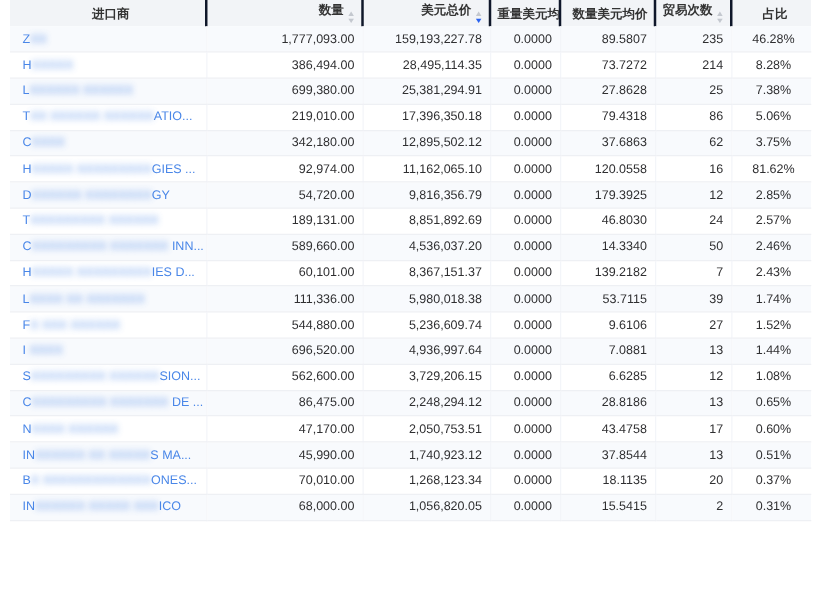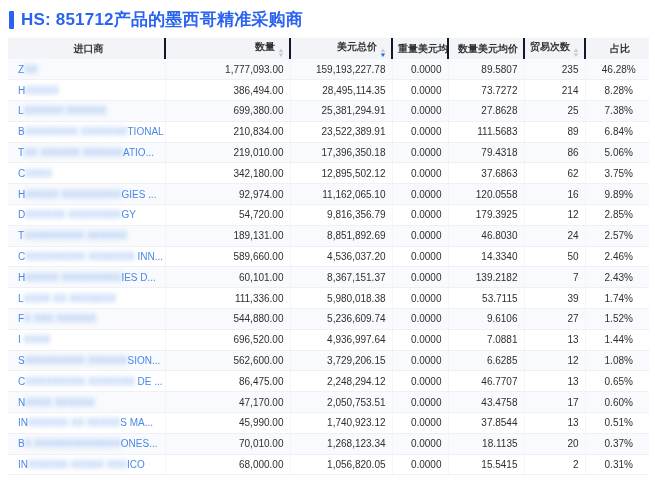--- a/index.html
+++ b/index.html
@@ -49,24 +49,20 @@
   .importer-link {
     color:#4a87e8; text-decoration:none; cursor:pointer; white-space:pre; font-size:10px;
   }
   .importer-link .redacted { filter:blur(2.6px); opacity:0.8; }
 </style>
 </head>
 <body>
 
 <div class="page">
 
-  <div class="title-row">
-    <span class="title-bar"></span>
-    <h1 class="title">HS: 851712产品的墨西哥精准采购商</h1>
-  </div>
 
   <table class="data-table">
     <colgroup>
       <col style="width:157px">
         <col style="width:125px">
         <col style="width:102px">
       <col style="width:56px">
         <col style="width:76px">
         <col style="width:61px">
         <col style="width:64px">
@@ -134,31 +130,20 @@
     </td>
     <td class="num">699,380.00</td>
     <td class="num">25,381,294.91</td>
     <td class="num">0.0000</td>
     <td class="num">27.8628</td>
     <td class="num">25</td>
     <td class="share-cell">7.38%</td>
   </tr>
         <tr class="data-row">
     <td class="name-cell">
-      <a class="importer-link"><span class="clear">B</span><span class="redacted">XXXXXXXX XXXXXXX</span><span class="clear">TIONAL</span></a>
-    </td>
-    <td class="num">210,834.00</td>
-    <td class="num">23,522,389.91</td>
-    <td class="num">0.0000</td>
-    <td class="num">111.5683</td>
-    <td class="num">89</td>
-    <td class="share-cell">6.84%</td>
-  </tr>
-        <tr class="data-row">
-    <td class="name-cell">
       <a class="importer-link"><span class="clear">T</span><span class="redacted">XX XXXXXX XXXXXX</span><span class="clear">ATIO...</span></a>
     </td>
     <td class="num">219,010.00</td>
     <td class="num">17,396,350.18</td>
     <td class="num">0.0000</td>
     <td class="num">79.4318</td>
     <td class="num">86</td>
     <td class="share-cell">5.06%</td>
   </tr>
         <tr class="data-row">
@@ -174,21 +159,21 @@
   </tr>
         <tr class="data-row">
     <td class="name-cell">
       <a class="importer-link"><span class="clear">H</span><span class="redacted">XXXXX XXXXXXXXX</span><span class="clear">GIES ...</span></a>
     </td>
     <td class="num">92,974.00</td>
     <td class="num">11,162,065.10</td>
     <td class="num">0.0000</td>
     <td class="num">120.0558</td>
     <td class="num">16</td>
-    <td class="share-cell">9.89%</td>
+    <td class="share-cell">81.62%</td>
   </tr>
         <tr class="data-row">
     <td class="name-cell">
       <a class="importer-link"><span class="clear">D</span><span class="redacted">XXXXXX XXXXXXXX</span><span class="clear">GY</span></a>
     </td>
     <td class="num">54,720.00</td>
     <td class="num">9,816,356.79</td>
     <td class="num">0.0000</td>
     <td class="num">179.3925</td>
     <td class="num">12</td>
@@ -271,21 +256,21 @@
     <td class="num">12</td>
     <td class="share-cell">1.08%</td>
   </tr>
         <tr class="data-row">
     <td class="name-cell">
       <a class="importer-link"><span class="clear">C</span><span class="redacted">XXXXXXXXX XXXXXXX </span><span class="clear">DE ...</span></a>
     </td>
     <td class="num">86,475.00</td>
     <td class="num">2,248,294.12</td>
     <td class="num">0.0000</td>
-    <td class="num">46.7707</td>
+    <td class="num">28.8186</td>
     <td class="num">13</td>
     <td class="share-cell">0.65%</td>
   </tr>
         <tr class="data-row">
     <td class="name-cell">
       <a class="importer-link"><span class="clear">N</span><span class="redacted">XXXX XXXXXX</span><span class="clear"></span></a>
     </td>
     <td class="num">47,170.00</td>
     <td class="num">2,050,753.51</td>
     <td class="num">0.0000</td>

